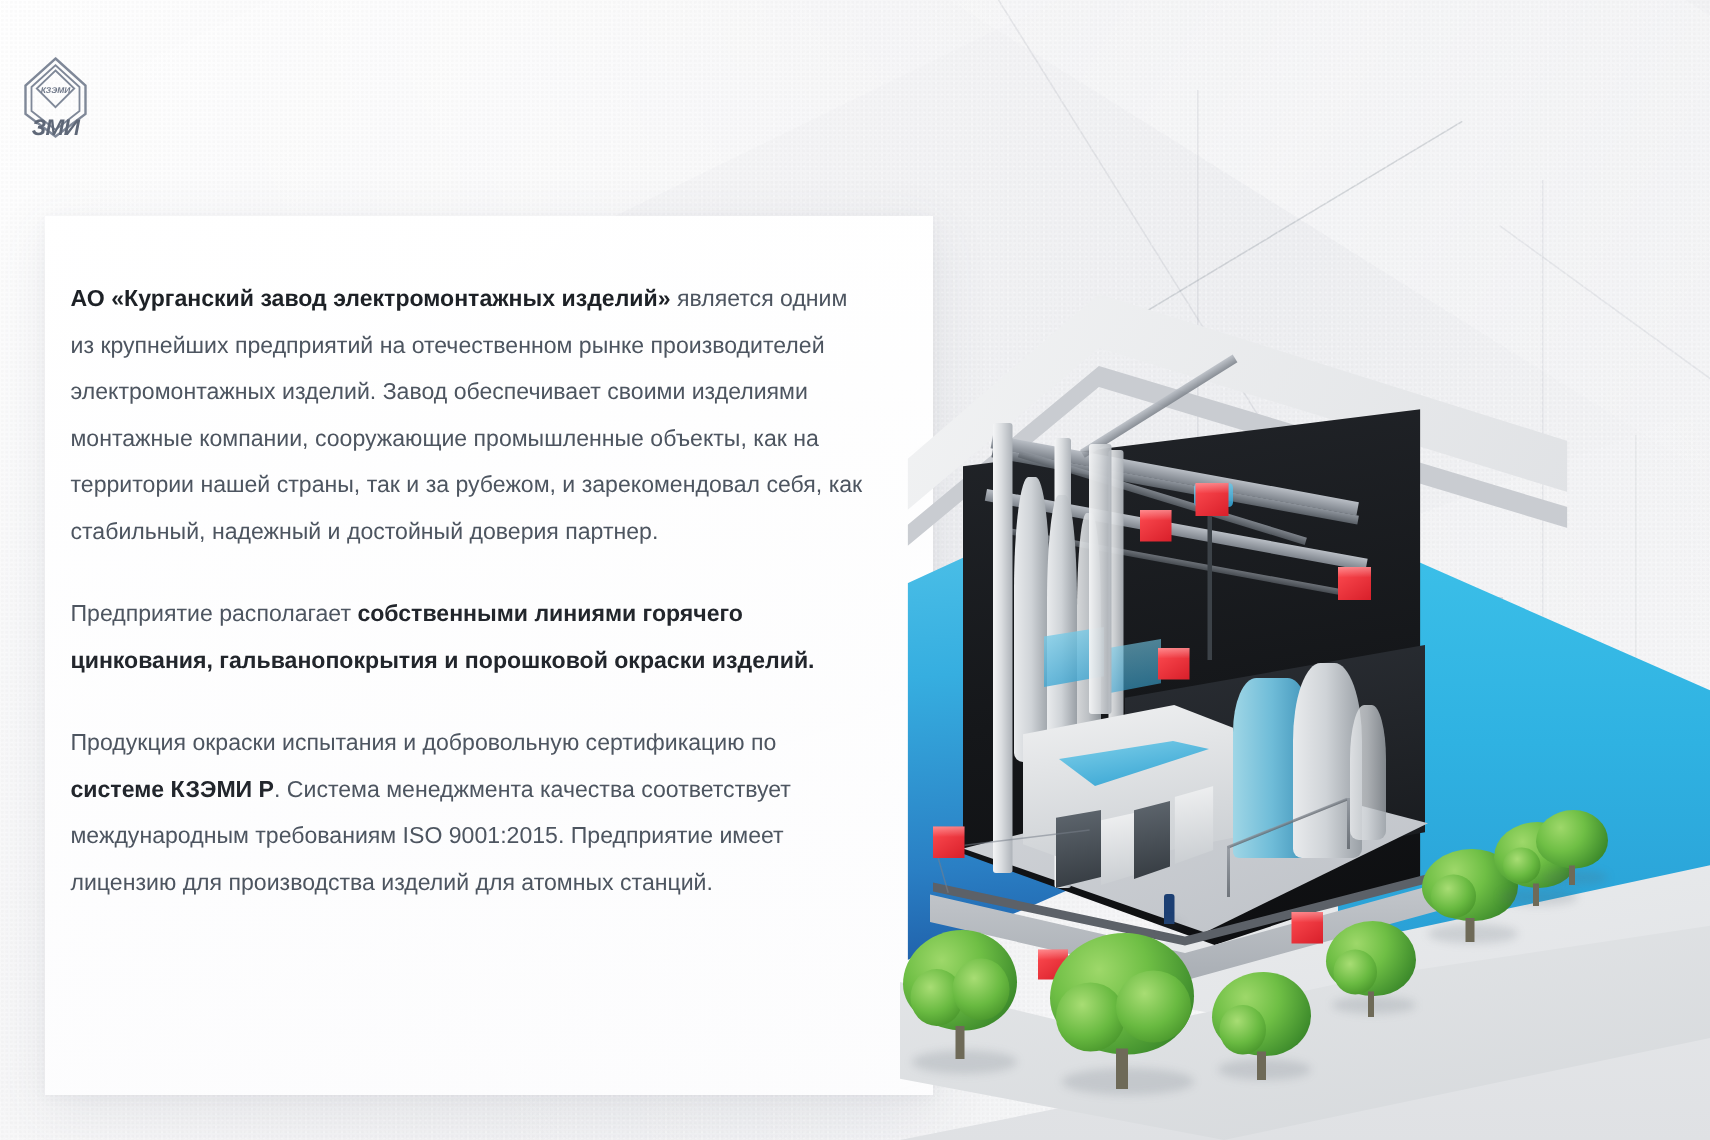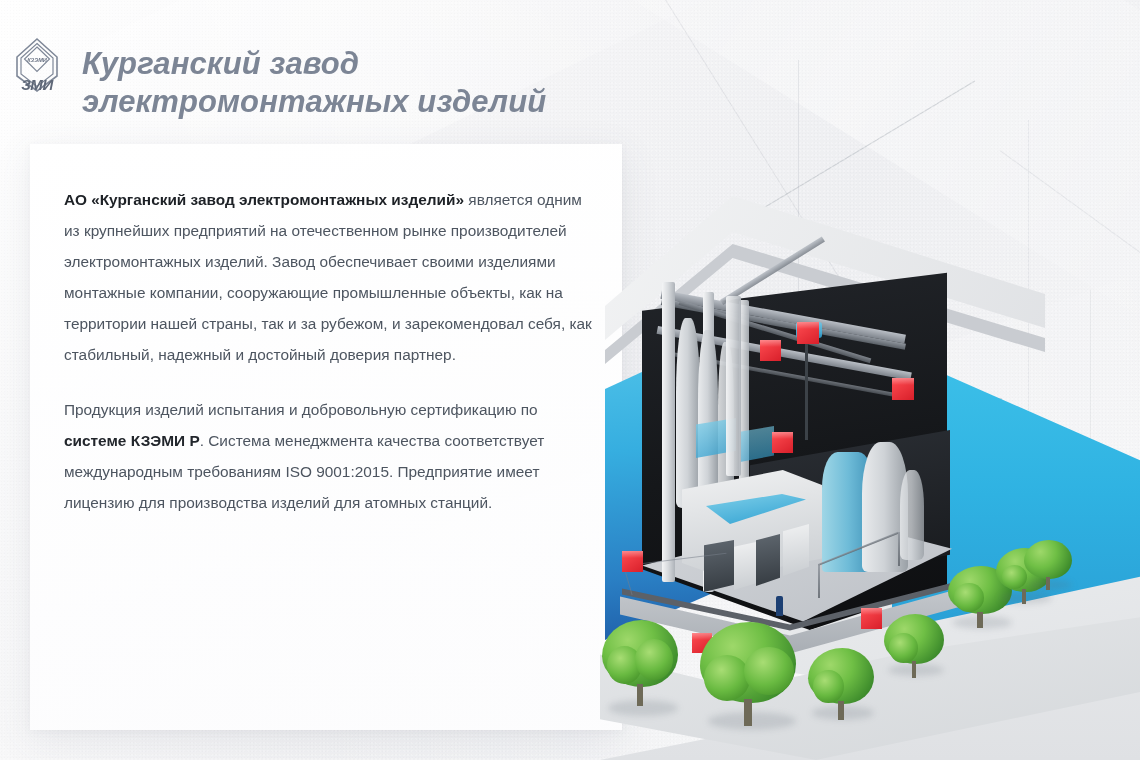--- a/index.html
+++ b/index.html
@@ -32,21 +32,21 @@
   .logo{position:absolute;left:12px;top:36px;width:50px;height:58px;}
   .title{position:absolute;left:82px;top:24px;width:560px;
     font-size:31px;font-weight:700;line-height:1.24;color:#7c8595;letter-spacing:.1px;}
   .title .l2{display:block;}
 
   
   .card{position:absolute;left:30px;top:144px;width:592px;height:586px;
     background:linear-gradient(180deg,rgba(255,255,255,.97),rgba(253,253,254,.93));
     box-shadow:0 10px 36px rgba(90,100,120,.10), 0 2px 8px rgba(90,100,120,.05);
   }
-  .card-inner{position:absolute;left:34px;top:40px;width:530px;}
+  .card-inner{position:absolute;left:17px;top:40px;width:530px;}
   .para{font-size:15.4px;line-height:31px;color:#4d5560;margin:0 0 24px 0;}
   .para:last-child{margin-bottom:0;}
   .para b{font-weight:700;color:#22262c;}
   .para.p1{color:#4d5560;}
   .para.p1 b{color:#1d2126;}
   .para.p3{margin-top:2px;}
 
   
   .illus{position:absolute;left:600px;top:0;width:540px;height:760px;overflow:hidden;}
 
@@ -125,30 +125,27 @@
       <g fill="none" stroke="#7f8898" stroke-width="1.6">
         <path d="M25 3 L45 21 L45 40 L25 55 L5 40 L5 21 Z"></path>
         <path d="M25 7.5 L41 22 L41 38 L25 50.5 L9 38 L9 22 Z" stroke-width="1.2"></path>
         <path d="M25 11 L37.5 23 L25 35.5 L12.5 23 Z" stroke-width="1.2"></path>
       </g>
       <text x="25" y="26" text-anchor="middle" font-family="'Liberation Sans', sans-serif" font-size="5.6" font-weight="700" fill="#6f7889">КЗЭМИ</text>
       <text x="25" y="54" text-anchor="middle" font-family="'Liberation Sans', sans-serif" font-size="15" font-weight="700" fill="#5e6777" letter-spacing="-0.4">ЗМИ</text>
     </svg>
   </div>
 
-  <h1 class="title">
-    <span class="l1">Курганский завод</span>
-    <span class="l2">электромонтажных изделий</span>
-  </h1>
 </header>
 
 <section class="card">
   <div class="card-inner">
     <p class="para p1"><b>АО «Курганский завод электромонтажных изделий»</b><span> является одним из крупнейших предприятий на отечественном рынке производителей электромонтажных изделий. Завод обеспечивает своими изделиями монтажные компании, сооружающие промышленные объекты, как на территории нашей страны, так и за рубежом, и зарекомендовал себя, как стабильный, надежный и достойный доверия партнер.</span></p>
-    <p class="para p3"><span>Продукция изделий испытания и добровольную сертификацию по </span><b>системе КЗЭМИ Р</b><span>. Система менеджмента качества соответствует международным требованиям ISO 9001:2015. Предприятие имеет лицензию для производства изделий для атомных станций.</span></p>
+    <p class="para p2"><span>Предприятие располагает </span><b>собственными линиями горячего цинкования, гальванопокрытия и порошковой окраски изделий.</b></p>
+    <p class="para p3"><span>Продукция окраски испытания и добровольную сертификацию по </span><b>системе КЗЭМИ Р</b><span>. Система менеджмента качества соответствует международным требованиям ISO 9001:2015. Предприятие имеет лицензию для производства изделий для атомных станций.</span></p>
   </div>
 </section>
 
 <div class="illus">
 
   <div class="tower" style="left:250px;top:305px;width:57px;height:120px;"></div>
   <div class="tower" style="left:372px;top:398px;width:30px;height:104px;opacity:.75;"></div>
   <div class="tower" style="left:415px;top:432px;width:18px;height:80px;opacity:.55;"></div>
 
   <div class="ground-far" style="left:0px;top:560px;width:540px;height:200px;

